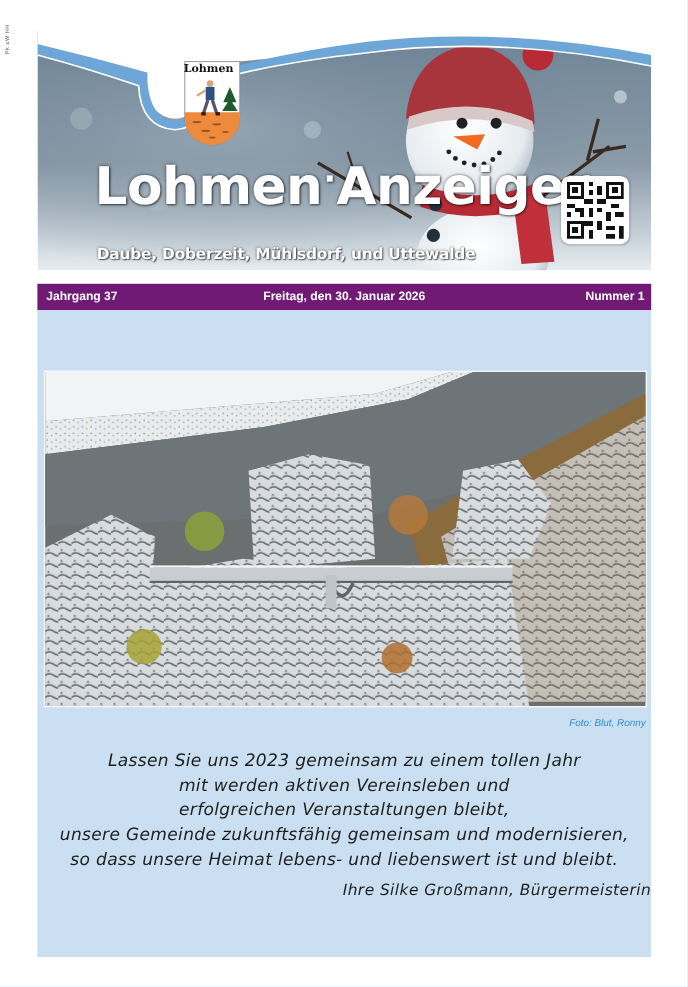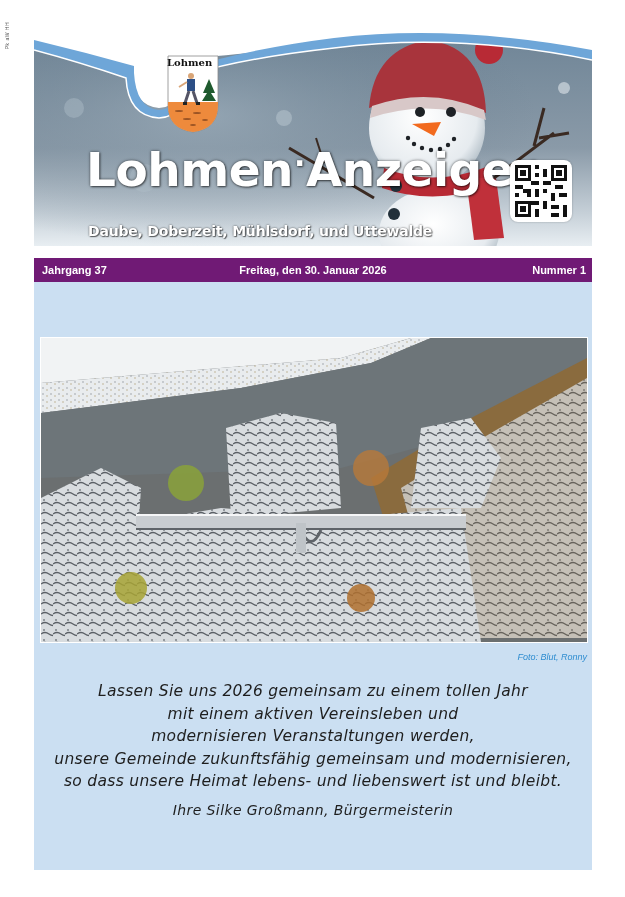--- a/index.html
+++ b/index.html
@@ -63,21 +63,21 @@
   .credit {
     position: absolute; right: 5px; top: 370px; font-family: "Liberation Sans", sans-serif;
     font-style: italic; font-size: 9px; color: #2f8dd0; padding-left: 40px;
   }
   .message {
     position: absolute; left: 0; top: 398px; width: 558px; text-align: center;
     font-family: "DejaVu Sans", sans-serif; font-style: italic; font-size: 15.5px; color: #1e1e1e;
     line-height: 22.5px; letter-spacing: 0.3px;
   }
   .signature {
-    position: absolute; left: 0; top: 520px; width: 558px; text-align: center;
+    position: absolute; left: 0; top: 520px; width: 558px; text-align: right;
     font-family: "DejaVu Sans", sans-serif; font-style: italic; font-size: 14px; color: #1e1e1e;
     letter-spacing: 0.4px;
   }
 </style>
 </head>
 <body>
 
 <div class="side-note">Pk aW HH</div>
 
 <div class="banner">
@@ -259,20 +259,20 @@
       <rect x="95" y="178" width="330" height="12" fill="#c9cdd1"></rect>
       <rect x="95" y="176" width="330" height="2" fill="#f5f6f7"></rect>
       <rect x="95" y="190" width="330" height="2" fill="#5f6469"></rect>
       <path d="M260 192 Q270 215 280 192" stroke="#5f6469" stroke-width="3" fill="none"></path>
       <rect x="255" y="185" width="10" height="30" fill="#bfc4c8"></rect>
     </svg>
   </div>
   <div class="credit">Foto: Blut, Ronny</div>
 
   <div class="message">
-    <div>Lassen Sie uns 2026 gemeinsam zu einem tollen Jahr</div>
-    <div>mit einem aktiven Vereinsleben und</div>
-    <div>modernisieren Veranstaltungen werden,</div>
+    <div>Lassen Sie uns 2023 gemeinsam zu einem tollen Jahr</div>
+    <div>mit werden aktiven Vereinsleben und</div>
+    <div>erfolgreichen Veranstaltungen bleibt,</div>
     <div>unsere Gemeinde zukunftsfähig gemeinsam und modernisieren,</div>
     <div>so dass unsere Heimat lebens- und liebenswert ist und bleibt.</div>
   </div>
   <div class="signature">Ihre Silke Großmann, Bürgermeisterin</div>
 </div>
 
 </body></html>

